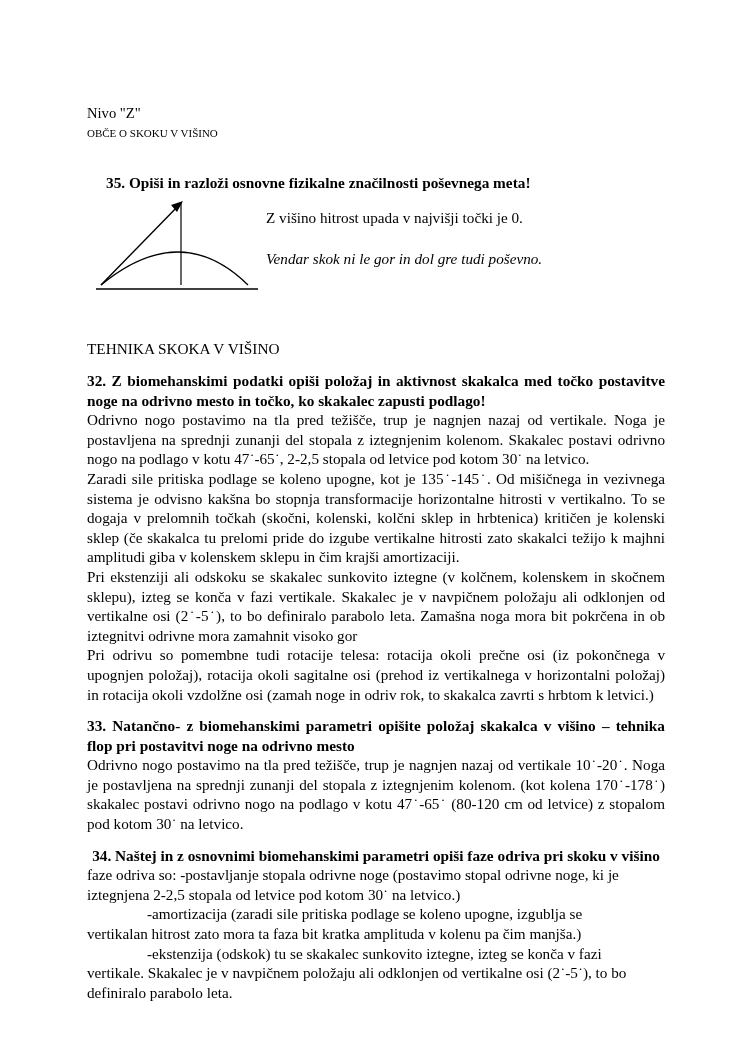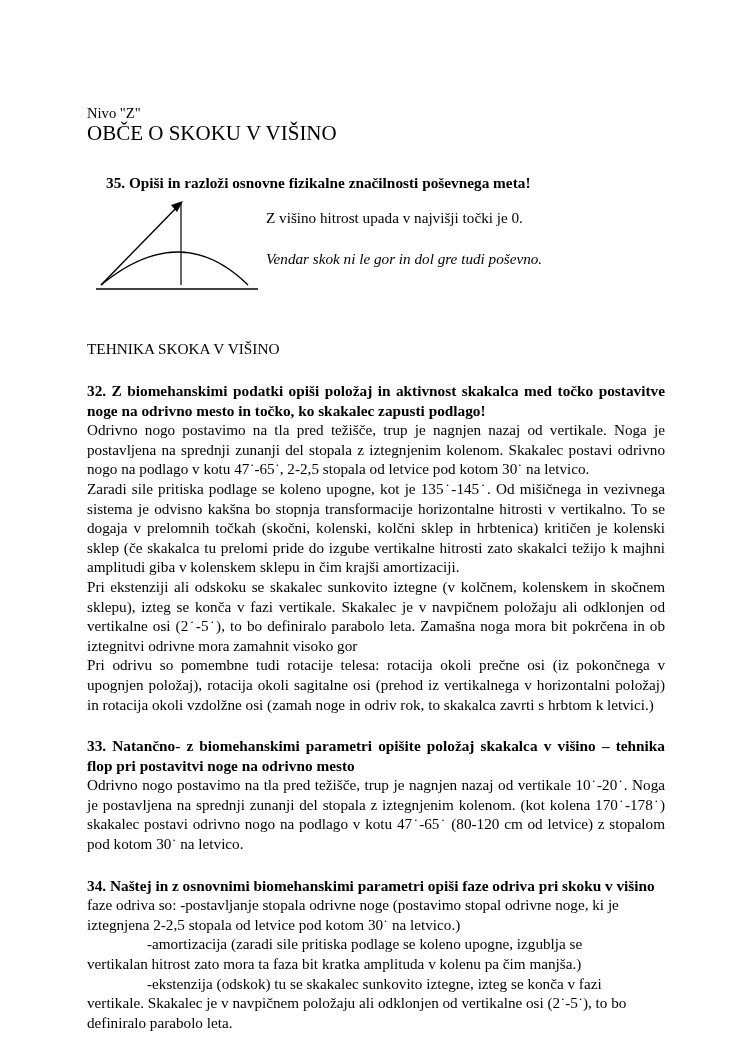--- a/index.html
+++ b/index.html
@@ -27,39 +27,39 @@
     position: absolute;
     left: 87px;
     top: 104px;
     width: 578px;
   }
   .nivo {
     font-size: 14.6px;
     line-height: 19px;
   }
   .subtitle {
-    font-size: 21px;
+    font-size: 11px;
     line-height: 20px;
   }
   .q-heading {
     font-weight: bold;
     font-size: 15.3px;
     line-height: 20px;
     margin-left: 19px;
     margin-top: 30px;
   }
   .sec-heading {
     font-weight: bold;
     font-size: 15.3px;
     line-height: 19.6px;
     text-align: justify;
-    margin-top: 22px;
+    margin-top: 12px;
   }
   .sec-heading.nojust {
-    text-align: left;
+    text-align: center;
   }
   .para {
     font-size: 15.2px;
     line-height: 19.6px;
     text-align: justify;
     text-justify: inter-word;
   }
   .para.left {
     text-align: left;
   }

